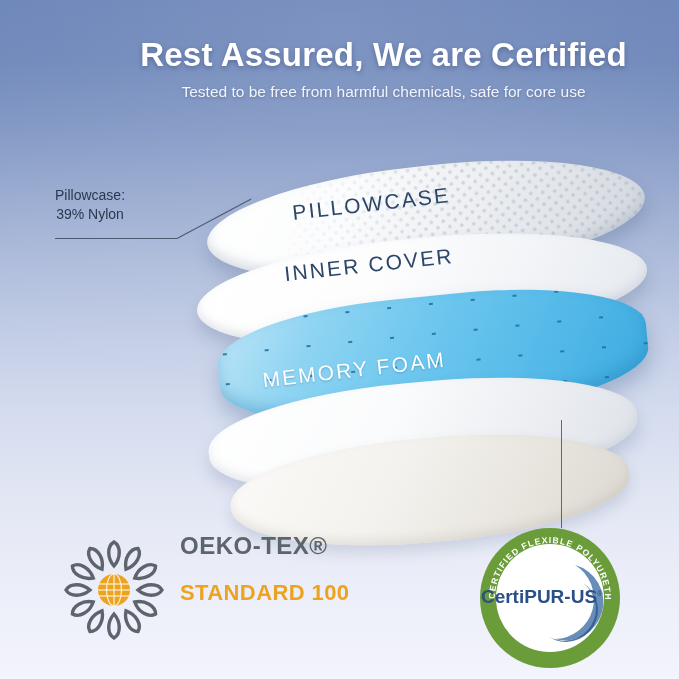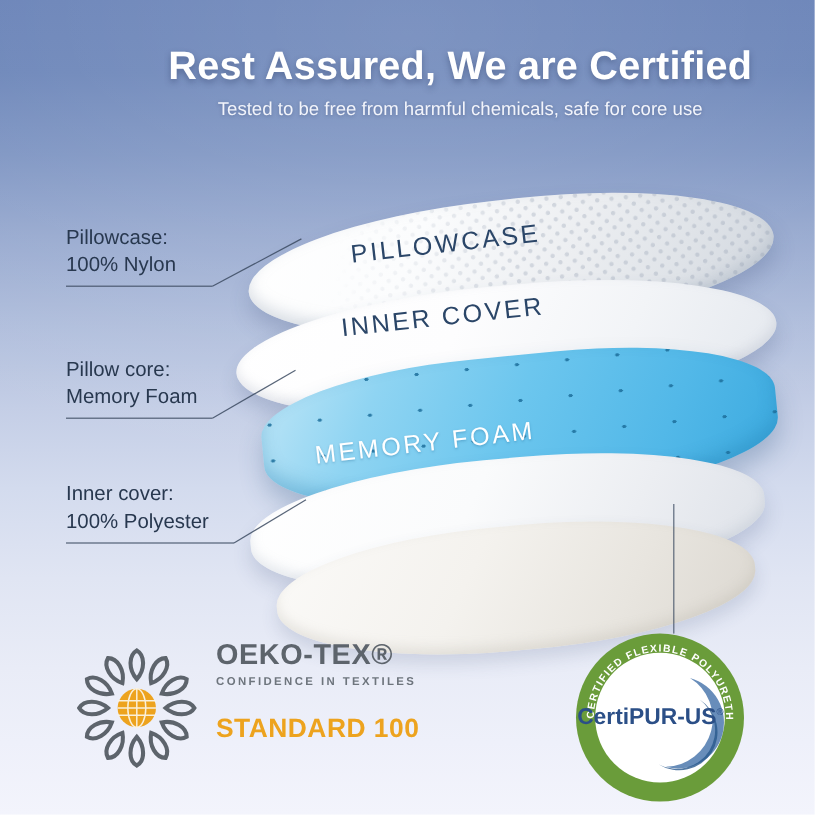--- a/index.html
+++ b/index.html
@@ -133,21 +133,21 @@
   }
   .cap-foam{
     left:262px;top:358px;font-size:21px;color:#ffffff;
     transform:rotate(-6.5deg);
     text-shadow:0 1px 2px rgba(25,95,140,0.35);
   }
 
   
   .anno{position:absolute;}
   .anno .txt{
-    font-size:17px;color:#28384f;line-height:1.38;white-space:nowrap;
+    font-size:14px;color:#28384f;line-height:1.38;white-space:nowrap;text-align:center;
   }
   .anno .rule{
     position:absolute;height:0;border-top:1.3px solid #3b4a60;opacity:0.85;
   }
   .anno .lead{
     position:absolute;height:0;border-top:1.3px solid #3b4a60;opacity:0.85;
     transform-origin:left center;
   }
   .a1{left:55px;top:186px;}
   .a2{left:55px;top:296px;}
@@ -216,38 +216,26 @@
       <div class="slab"></div>
     </div>
 
     <div class="layer-caption cap-pillowcase">PILLOWCASE</div>
     <div class="layer-caption cap-innercover">INNER COVER</div>
     <div class="layer-caption cap-foam">MEMORY FOAM</div>
   </div>
 
   <div class="anno a1">
     <div class="txt">Pillowcase:</div>
-    <div class="txt">100% Nylon</div>
+    <div class="txt">39% Nylon</div>
     <div class="rule" style="left:0;top:52px;width:122px;"></div>
     <div class="lead" style="left:122px;top:52px;width:84px;transform:rotate(-28deg);"></div>
   </div>
 
-  <div class="anno a2">
-    <div class="txt">Pillow core:</div>
-    <div class="txt">Memory Foam</div>
-    <div class="rule" style="left:0;top:52px;width:122px;"></div>
-    <div class="lead" style="left:122px;top:52px;width:80px;transform:rotate(-30deg);"></div>
-  </div>
-
-  <div class="anno a3">
-    <div class="txt">Inner cover:</div>
-    <div class="txt">100% Polyester</div>
-    <div class="rule" style="left:0;top:52px;width:140px;"></div>
-    <div class="lead" style="left:140px;top:52px;width:70px;transform:rotate(-31deg);"></div>
-  </div>
+
 
   <div class="seal-lead"></div>
 
   <div class="oeko">
     <div class="oeko-mark">
       <svg viewBox="0 0 108 108" width="108" height="108" aria-hidden="true">
         <g fill="none" stroke="#5d646c" stroke-width="3.4">
           <g id="lp">
             <path d="M54 30 C47 22 47 10 54 6 C61 10 61 22 54 30 Z"></path>
           </g>
@@ -268,21 +256,20 @@
           <ellipse cx="54" cy="54" rx="7.5" ry="16"></ellipse>
           <line x1="38" y1="48" x2="70" y2="48"></line>
           <line x1="38" y1="54" x2="70" y2="54"></line>
           <line x1="38" y1="60" x2="70" y2="60"></line>
           <line x1="54" y1="38" x2="54" y2="70"></line>
         </g>
       </svg>
     </div>
     <div class="oeko-text">
       <div class="oeko-line1">OEKO-TEX®</div>
-      <div class="oeko-line2">CONFIDENCE IN TEXTILES</div>
       <div class="oeko-line3">STANDARD 100</div>
     </div>
   </div>
 
   <div class="certipur">
     <svg viewBox="0 0 142 142" width="142" height="142" aria-hidden="true">
       <defs>
         <path id="arcTop" d="M 16 71 A 55 55 0 0 1 126 71"></path>
         <path id="arcBot" d="M 20 71 A 51 51 0 0 0 122 71"></path>
       </defs>

